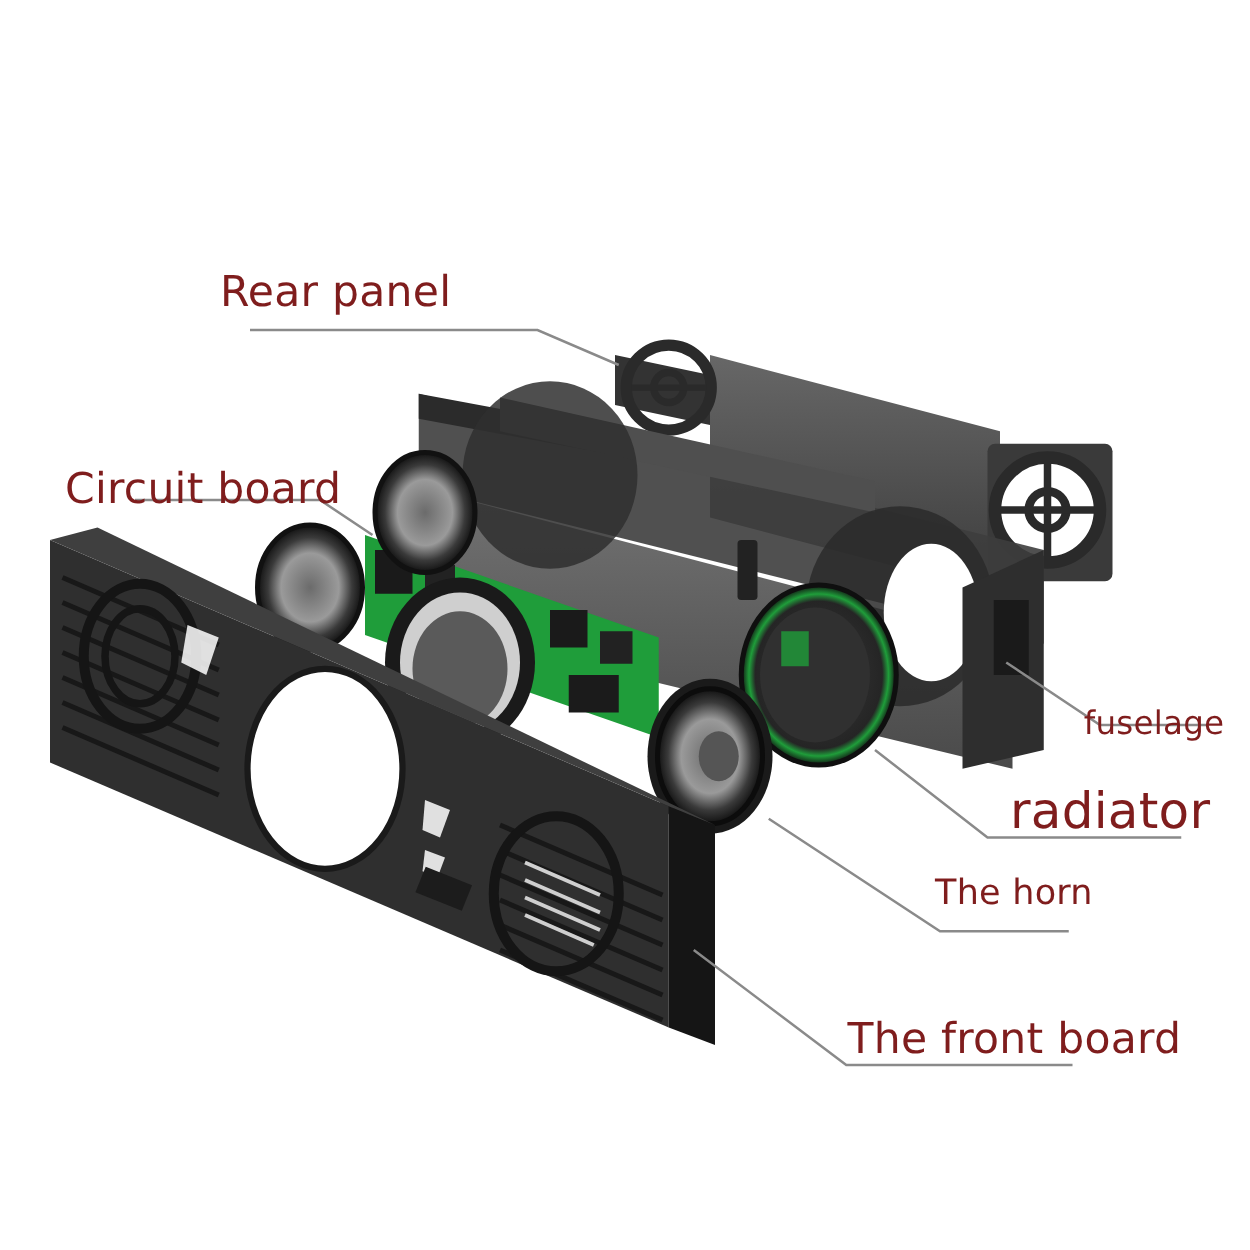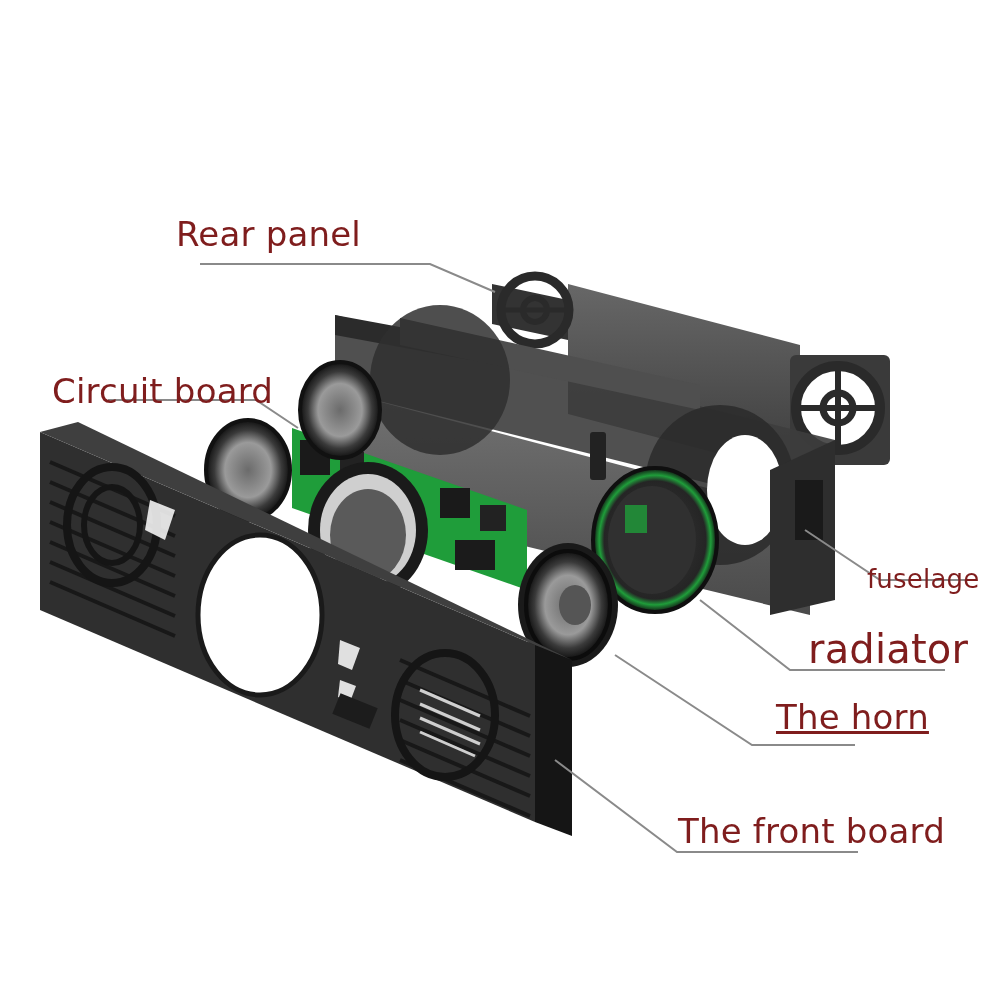--- a/index.html
+++ b/index.html
@@ -4,21 +4,21 @@
 <style>
   html, body { margin: 0; padding: 0; background: #ffffff; }
   body { width: 1000px; height: 1000px; position: relative; overflow: hidden;
          font-family: "DejaVu Sans", "Liberation Sans", sans-serif; }
   #stage { position: absolute; left: 0; top: 0; width: 1000px; height: 1000px; }
   .label { position: absolute; color: #7f1d1d; white-space: nowrap; letter-spacing: 0.2px; }
   .lbl-rear { left: 176px; top: 214px; font-size: 34px; }
   .lbl-circuit { left: 52px; top: 371px; font-size: 34px; }
   .lbl-fuselage { left: 867px; top: 540px; font-size: 26px; margin-top: 24px; }
   .lbl-radiator { left: 808px; top: 626px; font-size: 40px; }
-  .lbl-horn { left: 776px; top: 697px; font-size: 34px; text-decoration: underline; }
+  .lbl-horn { left: 748px; top: 697px; font-size: 28px; }
   .lbl-front { left: 678px; top: 811px; font-size: 34px; }
 </style>
 </head>
 <body>
 
 <svg id="stage" viewBox="0 0 1000 1000" xmlns="http://www.w3.org/2000/svg">
   <defs>
     <linearGradient id="gDark" x1="0" y1="0" x2="1" y2="1">
       <stop offset="0" stop-color="#4c4c4c"></stop>
       <stop offset="1" stop-color="#1c1c1c"></stop>

